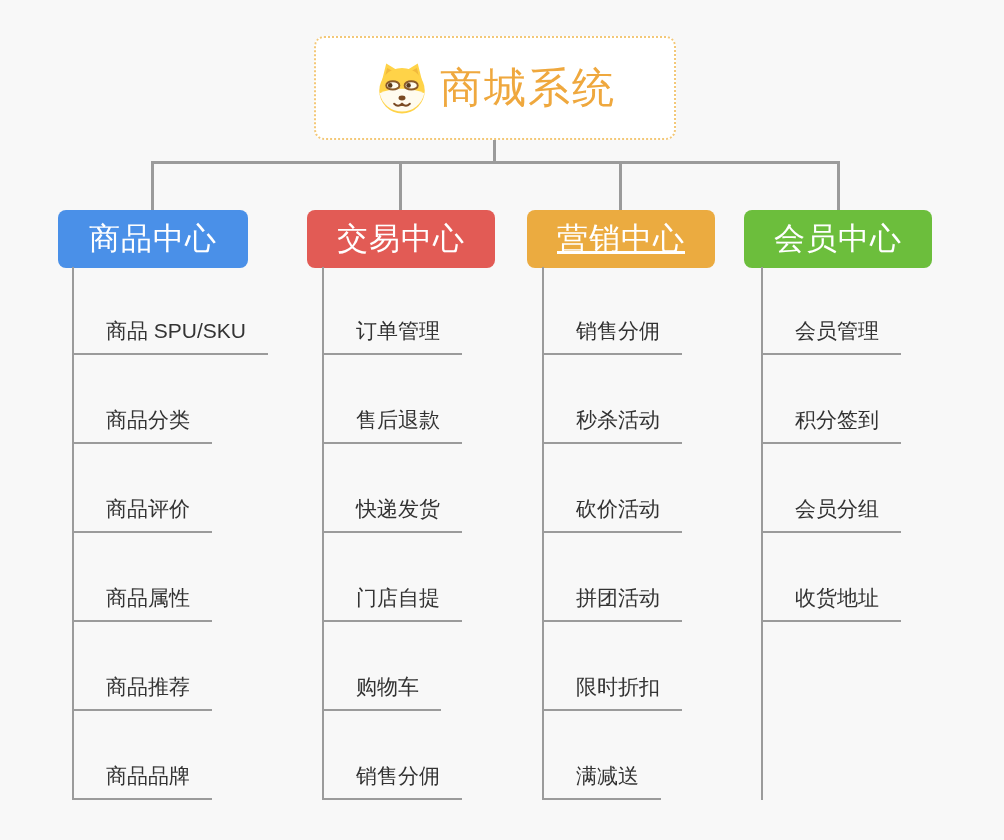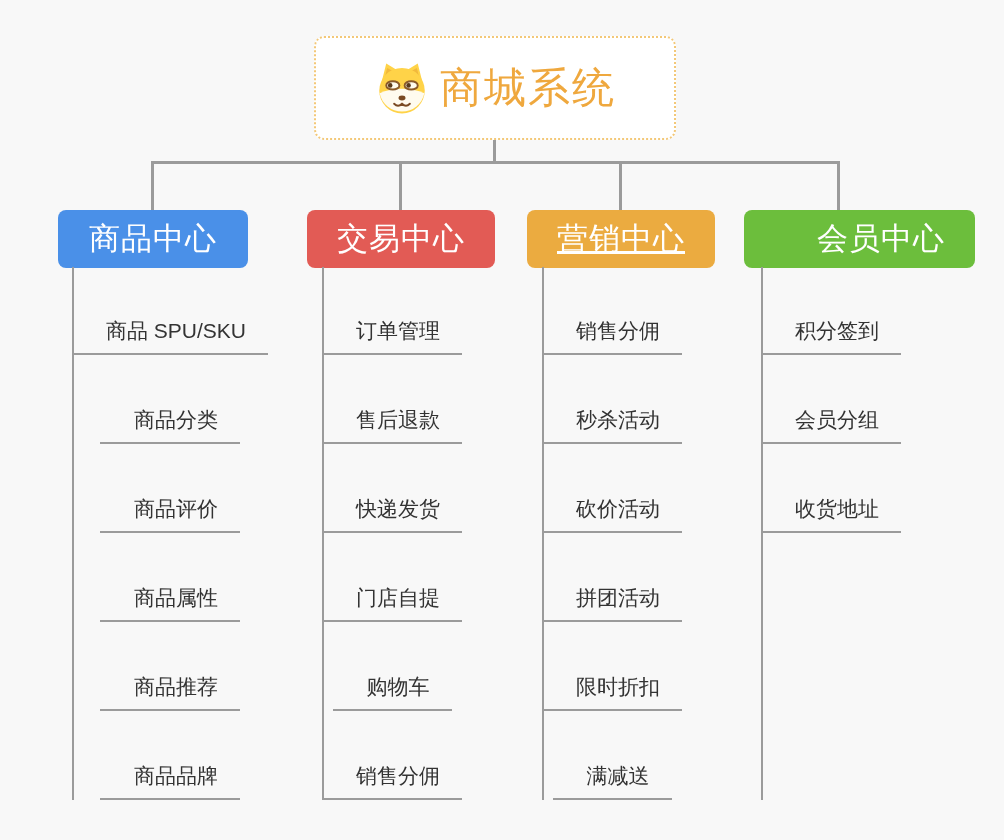--- a/index.html
+++ b/index.html
@@ -51,21 +51,21 @@
   .b0 { left: 58px;  width: 190px; }
   .b1 { left: 307px; width: 188px; }
   .b2 { left: 527px; width: 188px; text-decoration: underline; }
   .b3 { left: 744px; width: 188px; }
   
   .col {
     position: absolute;
     top: 266px;
     display: flex;
     flex-direction: column;
-    align-items: center;
+    align-items: flex-start;
   }
   .col .item {
     box-sizing: border-box;
     height: 89px;
     display: flex;
     align-items: flex-end;
     padding: 0 22px 8px 34px;
     border-bottom: 2px solid #9B9B9B;
     font-size: 21px;
     color: #333333;
@@ -105,21 +105,21 @@
   <div class="line" style="left: 493px; top: 140px; width: 3px; height: 23px; background: rgb(155, 155, 155);"></div>
   <div class="line" style="left: 151px; top: 161px; width: 689px; height: 3px; background: rgb(155, 155, 155);"></div>
   <div class="line" style="left: 151px; top: 161px; width: 3px; height: 49px; background: rgb(155, 155, 155);"></div>
   <div class="line" style="left: 399px; top: 161px; width: 3px; height: 49px; background: rgb(155, 155, 155);"></div>
   <div class="line" style="left: 619px; top: 161px; width: 3px; height: 49px; background: rgb(155, 155, 155);"></div>
   <div class="line" style="left: 837px; top: 161px; width: 3px; height: 49px; background: rgb(155, 155, 155);"></div>
 
   <div class="branch-box b0" style="background: rgb(74, 144, 232);">商品中心</div>
   <div class="branch-box b1" style="background: rgb(226, 91, 85);">交易中心</div>
   <div class="branch-box b2" style="background: rgb(235, 171, 64);">营销中心</div>
-  <div class="branch-box b3" style="background: rgb(108, 190, 60); padding-left: 43px;">会员中心</div>
+  <div class="branch-box b3" style="background: rgb(108, 190, 60);">会员中心</div>
 
   <div class="trunk" style="left: 72px; background: rgb(155, 155, 155);"></div>
   <div class="trunk" style="left: 322px; background: rgb(155, 155, 155);"></div>
   <div class="trunk" style="left: 542px; background: rgb(155, 155, 155);"></div>
   <div class="trunk" style="left: 761px; background: rgb(155, 155, 155);"></div>
 
   <div class="col" style="left:72px;">
     <div class="item">商品 SPU/SKU</div>
     <div class="item">商品分类</div>
     <div class="item">商品评价</div>
@@ -140,18 +140,19 @@
   <div class="col" style="left:542px;">
     <div class="item">销售分佣</div>
     <div class="item">秒杀活动</div>
     <div class="item">砍价活动</div>
     <div class="item">拼团活动</div>
     <div class="item">限时折扣</div>
     <div class="item">满减送</div>
   </div>
 
   <div class="col" style="left:761px;">
+    <div class="item">会员管理</div>
     <div class="item">积分签到</div>
     <div class="item">会员分组</div>
     <div class="item">收货地址</div>
   </div>
 
 </div>
 
 </body></html>

